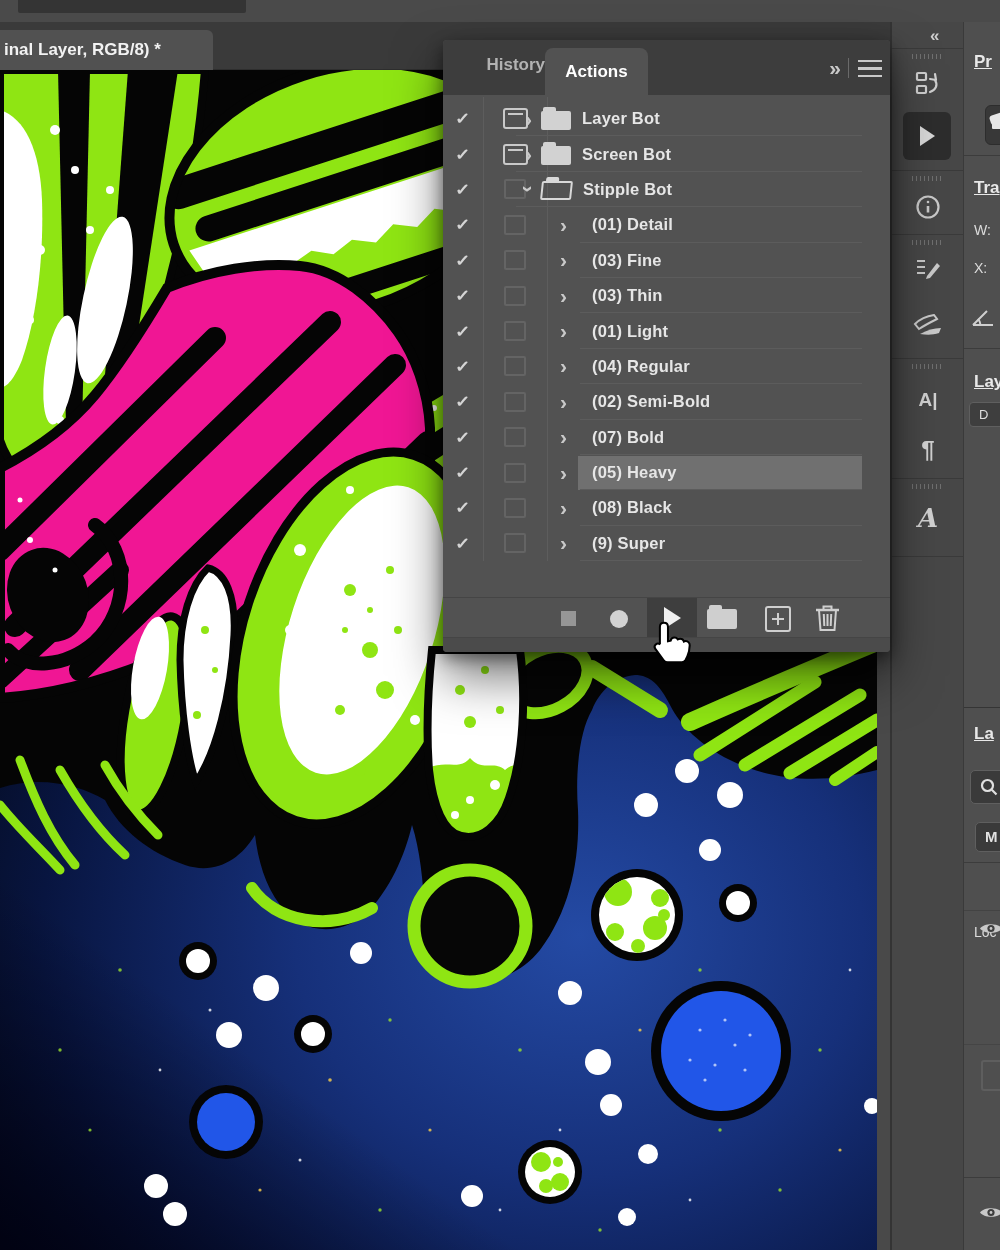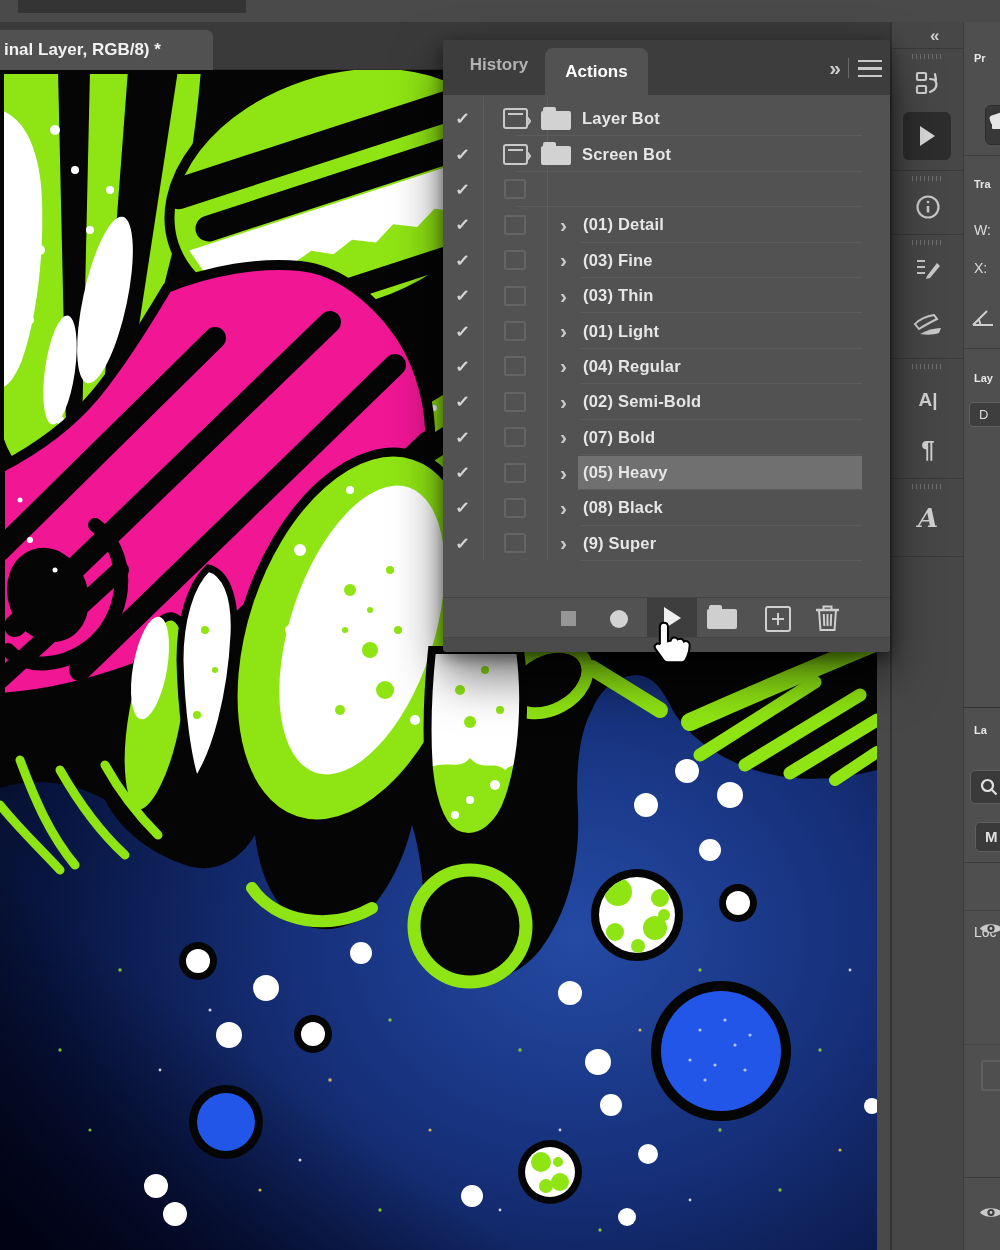--- a/index.html
+++ b/index.html
@@ -27,36 +27,36 @@
   .sep{left:0;width:71px;height:1px;background:#3a3a3a;}
   .grip{left:20px;width:32px;height:5px;opacity:.5;
         background:repeating-linear-gradient(90deg,#9a9a9a 0 1px,transparent 1px 4px);}
   .sbicon{left:12px;width:48px;height:40px;display:flex;align-items:center;justify-content:center;color:#cfcfcf;}
   #act-btn{left:11px;top:90px;width:48px;height:48px;background:#2d2d2d;border-radius:6px;
            display:flex;align-items:center;justify-content:center;}
   .tri{width:0;height:0;border-left:15px solid #d8d8d8;border-top:10px solid transparent;border-bottom:10px solid transparent;}
   .glyphicon{font-weight:bold;color:#d2d2d2;}
 
   
-  .rc-label{left:10px;color:#e8e8e8;font-size:11px;font-weight:bold;white-space:nowrap;}
+  .rc-label{left:10px;color:#e8e8e8;font-size:17px;font-weight:bold;white-space:nowrap;text-decoration:underline;}
   .rc-small{left:10px;color:#dcdcdc;font-size:14px;white-space:nowrap;}
   .rc-div{left:0;width:37px;height:1px;background:#3c3c3c;}
   .rc-btn{background:#3a3a3a;border:1px solid #5f5f5f;border-radius:5px;color:#e2e2e2;box-sizing:border-box;}
   #rc-toolbtn{left:21px;top:83px;width:30px;height:38px;background:#383838;border:1px solid #2d2d2d;border-radius:6px;}
   #rc-dbtn{left:5px;top:380px;width:40px;height:25px;font-size:13px;line-height:23px;padding-left:9px;
            background:#3e3e3e;border:1px solid #5f5f5f;border-radius:4px;color:#ddd;box-sizing:border-box;}
   #rc-qbtn{left:6px;top:748px;width:40px;height:34px;display:flex;align-items:center;padding-left:8px;}
   #rc-mbtn{left:11px;top:800px;width:40px;height:30px;font-size:15px;font-weight:bold;line-height:28px;padding-left:9px;}
   .rc-box{left:17px;width:26px;height:27px;border:2px solid #5e5e5e;border-radius:3px;}
 
   
   #panel{left:443px;top:40px;width:447px;height:612px;background:#525252;border-radius:4px;
          box-shadow:0 24px 50px rgba(0,0,0,.55),0 6px 16px rgba(0,0,0,.45);overflow:hidden;}
   #ptabs{left:0;top:0;width:447px;height:55px;background:#3d3d3d;}
-  .ptab-inactive{left:10px;top:15px;width:92px;text-align:center;color:#b2b2b2;font-size:17px;font-weight:bold;}
+  .ptab-inactive{left:10px;top:15px;width:92px;text-align:right;color:#b2b2b2;font-size:17px;font-weight:bold;}
   .ptab-active{left:102px;top:8px;width:103px;height:47px;background:#525252;border-radius:8px 8px 0 0;
                text-align:center;line-height:47px;color:#fff;font-size:17px;font-weight:bold;}
   #pmenu{right:8px;top:17px;display:flex;align-items:center;gap:9px;}
   .dblchev{color:#c9c9c9;font-size:21px;font-weight:bold;letter-spacing:-2px;line-height:22px;}
   .vsep{width:1px;height:20px;background:#6a6a6a;}
   .burger{width:24px;height:17px;background:repeating-linear-gradient(#c9c9c9 0 2.4px,transparent 2.4px 7.3px);}
 
   #plist{left:0;top:61px;width:447px;height:460px;}
   .vline{top:-4px;width:1px;height:464px;background:#5d5d5d;}
   .row{position:relative;display:flex;height:35.4px;align-items:center;}
@@ -71,21 +71,21 @@
   .modal-icon::after{content:"";position:absolute;left:3px;right:3px;top:3px;height:2px;background:#c9c9c9;}
   .checkbox{width:18px;height:16px;border:2px solid #646464;border-radius:2px;}
   .chev{color:#c9c9c9;font-size:21px;font-weight:bold;line-height:18px;}
   .row.set .chev{margin-left:-22px;margin-right:9px;}
   .row.act .chev{margin-left:13px;margin-right:11px;}
   .chev.down{transform:rotate(90deg);}
   .folder{width:30px;height:19px;background:#d2d2d2;border-radius:2px;position:relative;margin-top:3px;}
   .folder::before{content:"";position:absolute;left:2px;top:-4px;width:13px;height:5px;background:#d2d2d2;border-radius:2px 2px 0 0;}
   .folder.open{background:transparent;border:2px solid #d8d8d8;width:27px;height:15px;transform:skewX(-6deg);}
   .folder.open::before{background:#d8d8d8;top:-6px;}
-  .lbl{color:#e6e6e6;font-size:16.5px;font-weight:600;letter-spacing:.2px;margin-left:5px;white-space:nowrap;}
+  .lbl{color:#e6e6e6;font-size:16.5px;font-weight:600;letter-spacing:.2px;margin-left:14px;white-space:nowrap;}
   .row.set .lbl{margin-left:11px;}
 
   #pbotsep{left:0;top:557px;width:447px;height:1px;background:#454545;}
   #pfoot{left:0;top:597px;width:447px;height:15px;background:#4b4b4b;border-top:1px solid #454545;}
   .stop-icon{left:118px;top:571px;width:15px;height:15px;background:#969696;}
   .rec-icon{left:167px;top:570px;width:18px;height:18px;background:#d2d2d2;border-radius:50%;}
   #playbox{left:204px;top:558px;width:50px;height:39px;background:#3e3e3e;display:flex;align-items:center;justify-content:center;}
   .play-tri{width:0;height:0;border-left:17px solid #efefef;border-top:11px solid transparent;border-bottom:11px solid transparent;}
   .folder-btn{left:264px;top:569px;width:30px;height:20px;background:#cfcfcf;border-radius:2px;}
   .folder-btn::before{content:"";position:absolute;left:2px;top:-4px;width:13px;height:5px;background:#cfcfcf;border-radius:2px 2px 0 0;}
@@ -526,20 +526,25 @@
             <span class="lbl">Screen Bot</span>
           </span>
       </div>
       <div class="row set">
         <span class="c-check">
             <span class="check">✓</span>
           </span>
         <span class="c-modal">
             <span class="checkbox"></span>
           </span>
+        <span class="c-body">
+            <span class="chev down">›</span>
+            <span class="folder open"></span>
+            <span class="lbl">Stipple Bot</span>
+          </span>
       </div>
 
       <div class="row act">
         <span class="c-check">
             <span class="check">✓</span>
           </span>
         <span class="c-modal">
             <span class="checkbox"></span>
           </span>
         <span class="c-body">

